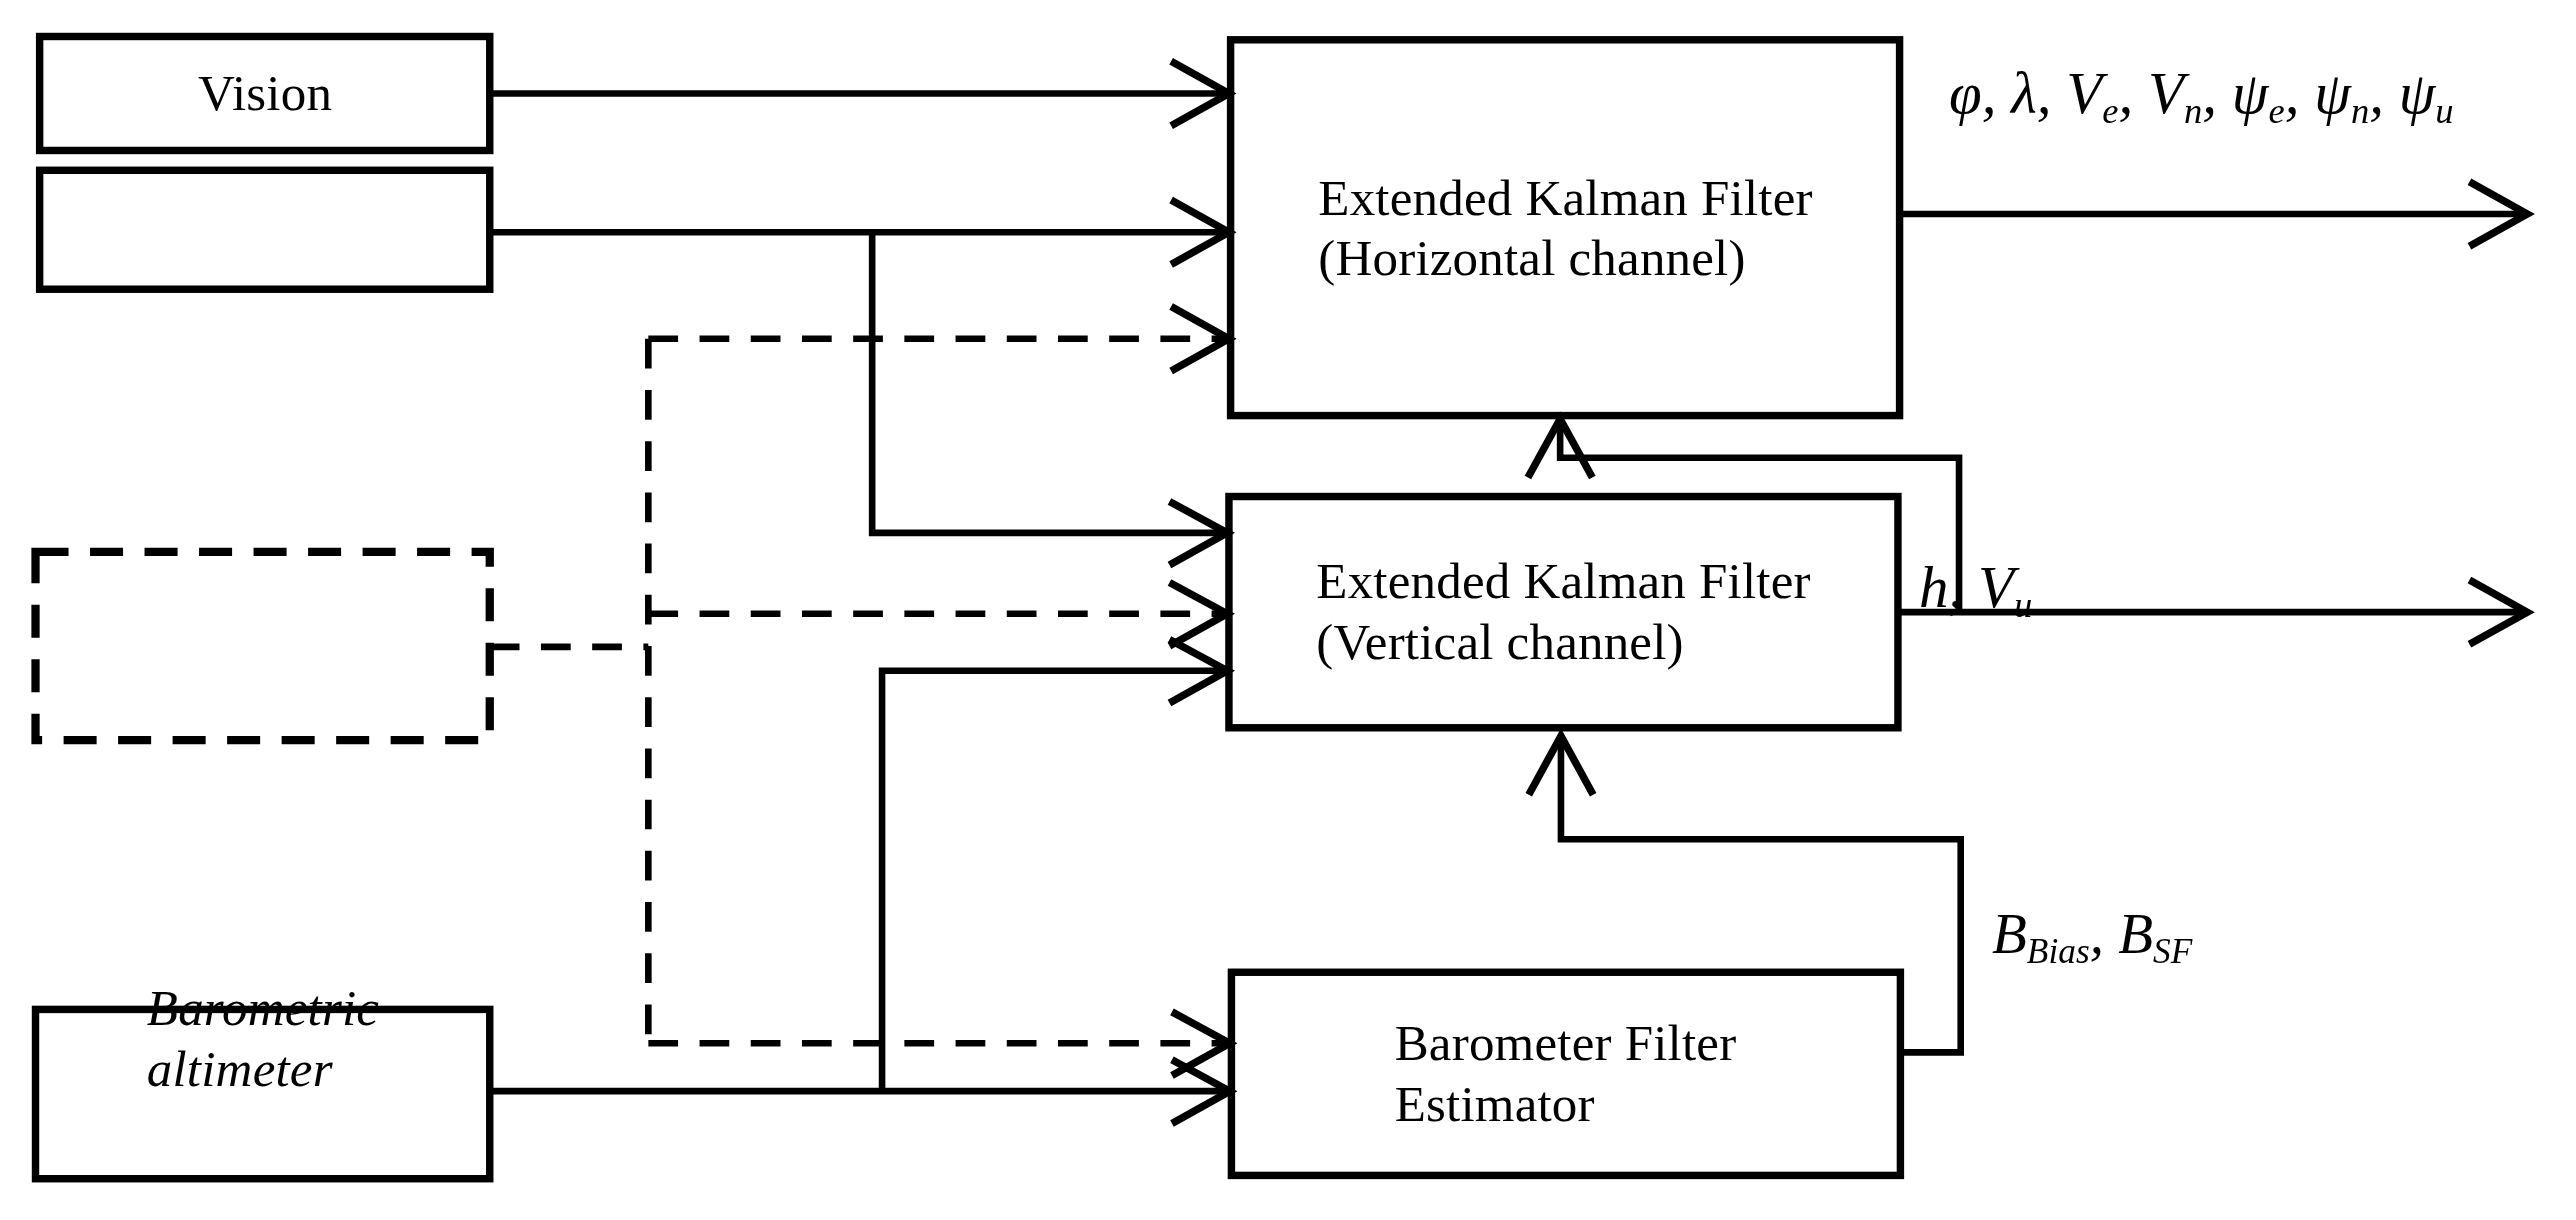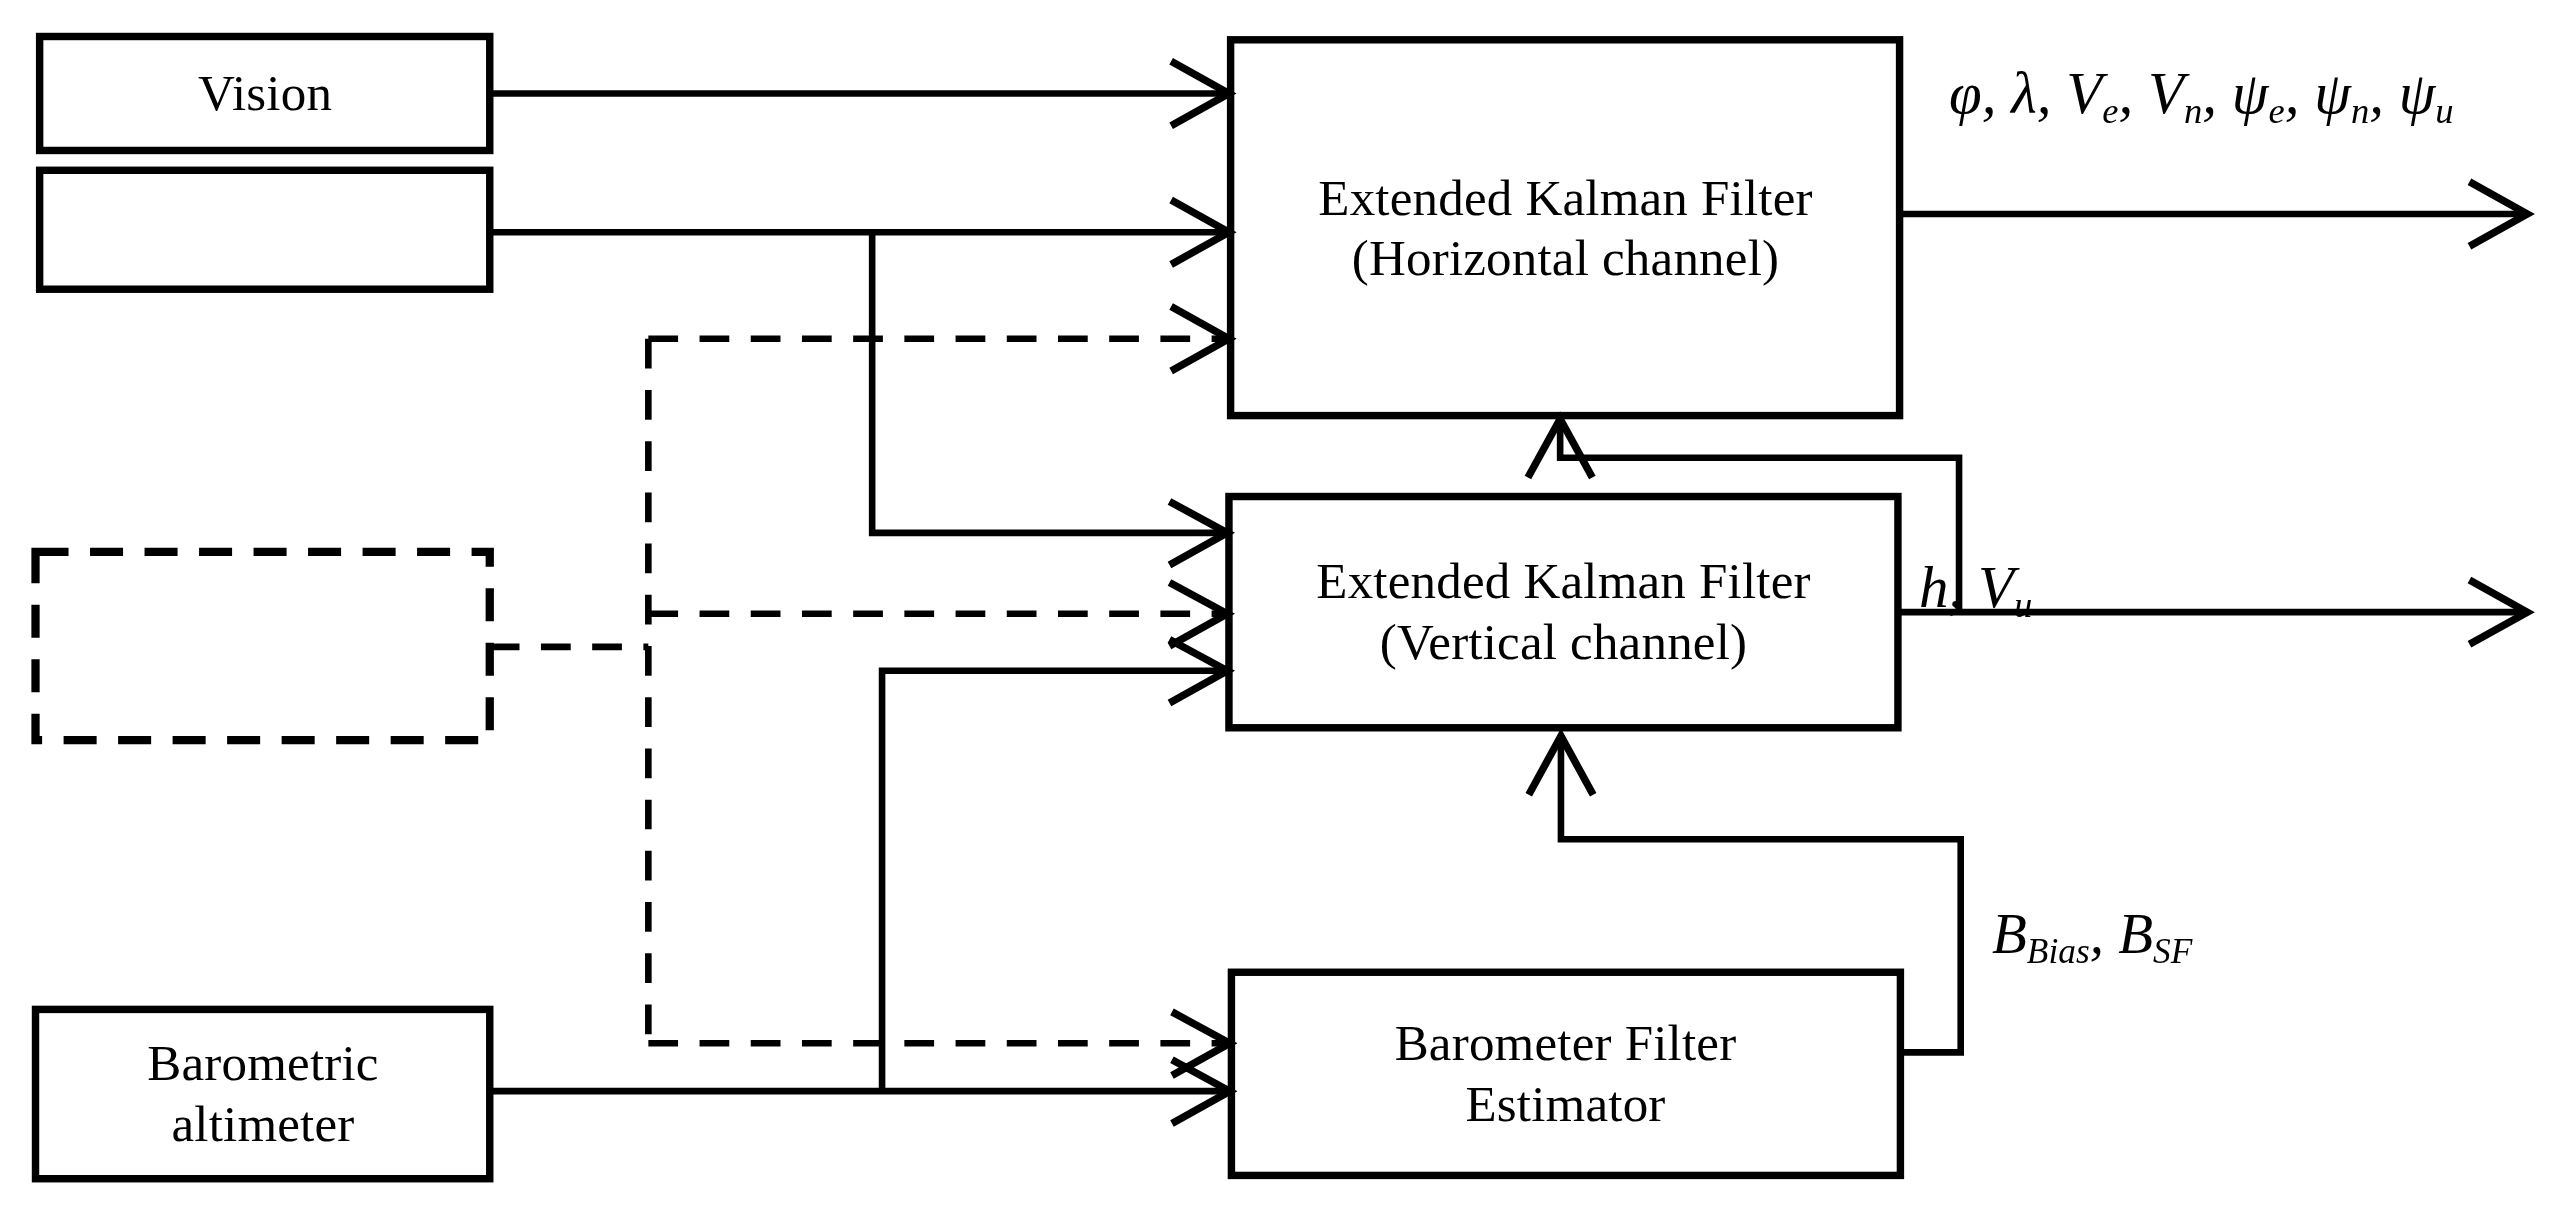--- a/index.html
+++ b/index.html
@@ -51,21 +51,21 @@
     stroke: #000000;
     stroke-width: 9;
     stroke-linecap: butt;
     stroke-linejoin: miter;
   }
   .block-label {
     position: absolute;
     display: flex;
     align-items: center;
     justify-content: center;
-    text-align: center;
+    text-align: left;
     color: #000000;
     font-family: "Liberation Serif", "DejaVu Serif", serif;
     font-size: 51px;
     line-height: 1.18;
     white-space: pre-line;
     letter-spacing: 0.2px;
   }
   .sig-label {
     position: absolute;
     color: #000000;
@@ -138,21 +138,21 @@
 
     <path class="conn dashed" d="M 785 1263 L 1491 1263"></path>
     <path class="arrowhead" d="M 1419 1225 L 1489 1263 L 1419 1302"></path>
 
   </svg>
 
   <div class="block-label" style="left:40px; top:36px; width:450px; height:114px;">Vision</div>
 
 
 
-  <div class="block-label" style="left:36px; top:1009px; width:454px; height:169px;">Barometric
+  <div class="block-label" style="left:36px; top:954px; width:454px; height:169px;font-style:italic;">Barometric
 altimeter</div>
 
   <div class="block-label" style="left:1231px; top:40px; width:669px; height:376px;">Extended Kalman Filter
 (Horizontal channel)</div>
 
   <div class="block-label" style="left:1229px; top:496px; width:669px; height:231px;">Extended Kalman Filter
 (Vertical channel)</div>
 
   <div class="block-label" style="left:1231px; top:972px; width:669px; height:203px;">Barometer Filter
 Estimator</div>

